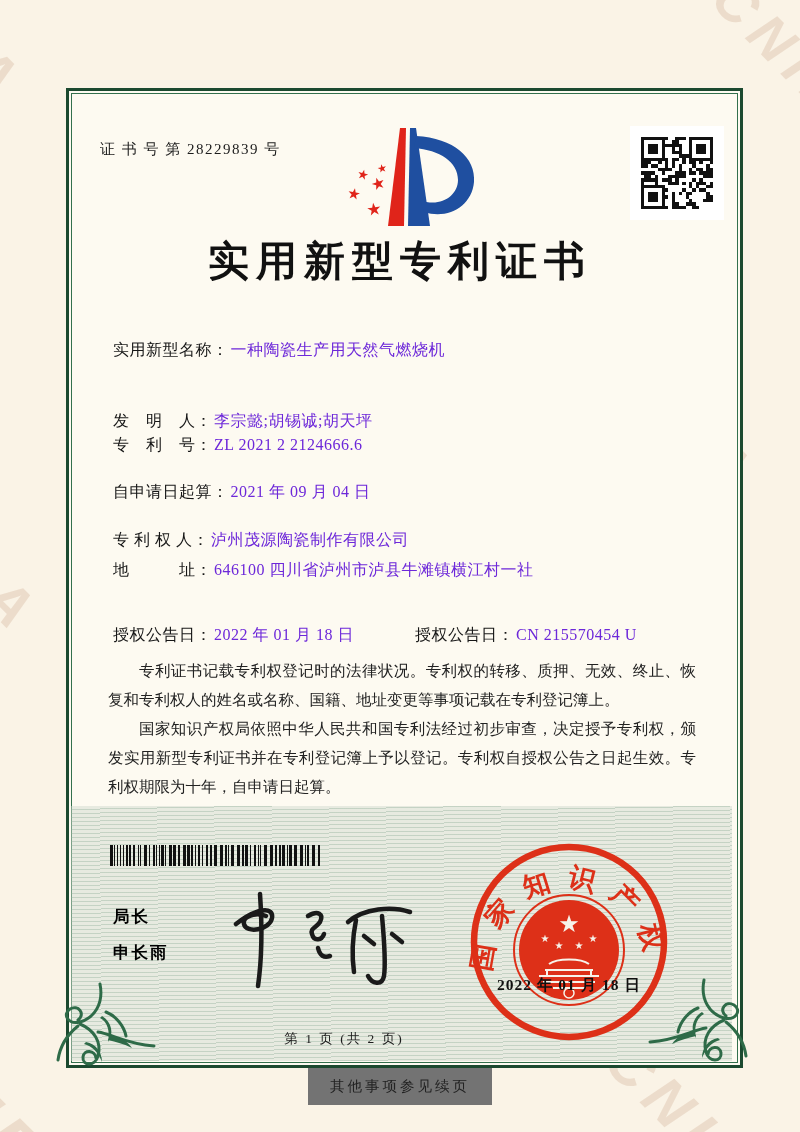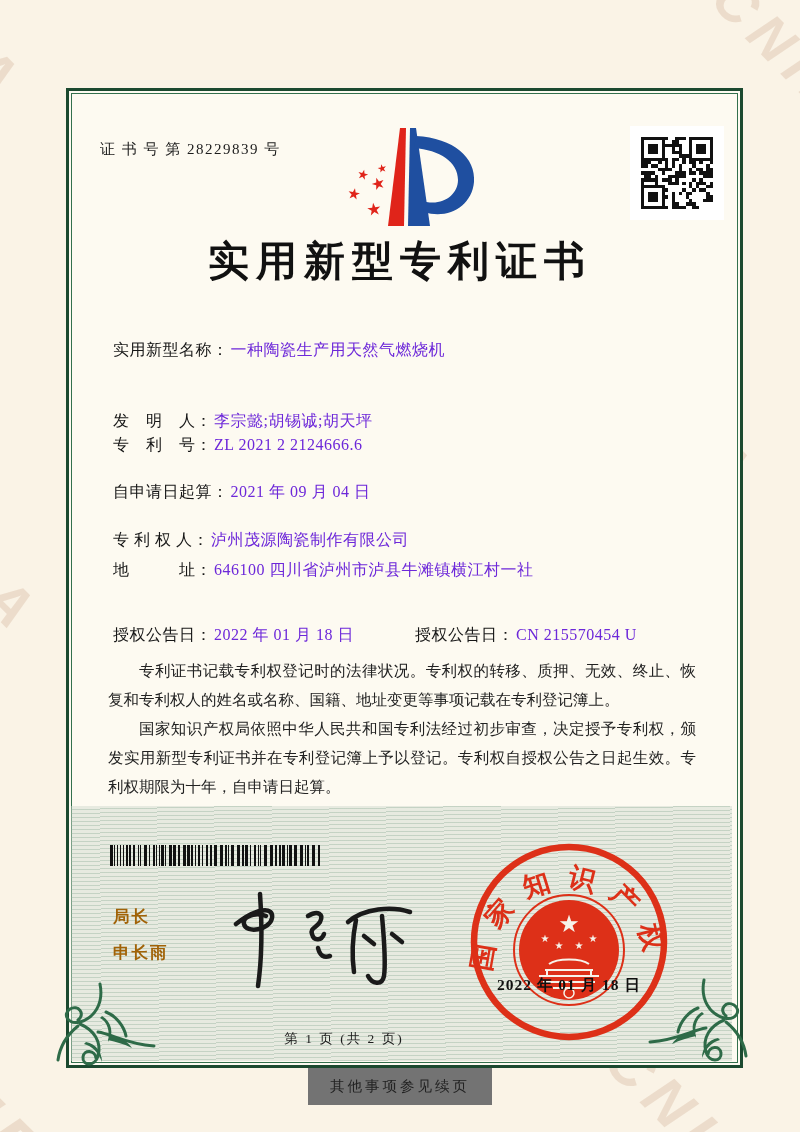--- a/index.html
+++ b/index.html
@@ -58,21 +58,21 @@
   .row .val{color:#6d28d9;margin-left:2px;}
   .grant-pair{position:absolute;left:302px;top:0;}
   
   .paras{position:absolute;left:108px;top:656px;width:588px;z-index:2;
     font-size:15.5px;line-height:29px;text-align:justify;color:#222;}
   .paras p{margin:0;text-indent:2em;}
   
   .barcode{position:absolute;left:110px;top:845px;z-index:2;}
   .signer{position:absolute;left:113px;z-index:2;
     font-family:Liberation Sans, sans-serif;
-    font-weight:700;font-size:16.5px;letter-spacing:2px;color:#a16207;}
+    font-weight:700;font-size:16.5px;letter-spacing:2px;color:#000000;}
   .signer-title{top:906px;} .signer-name{top:942px;}
   .signature{position:absolute;left:222px;top:878px;z-index:2;}
   .seal{position:absolute;left:467px;top:842px;z-index:2;}
   .seal-date{
     position:absolute;left:467px;top:975px;width:204px;text-align:center;z-index:3;
     font-size:15.5px;font-weight:700;letter-spacing:1px;color:#101010;
   }
   .page-footer{position:absolute;left:0;top:1030px;width:688px;text-align:center;z-index:2;
     font-size:13.5px;letter-spacing:2px;}
   .chip{

